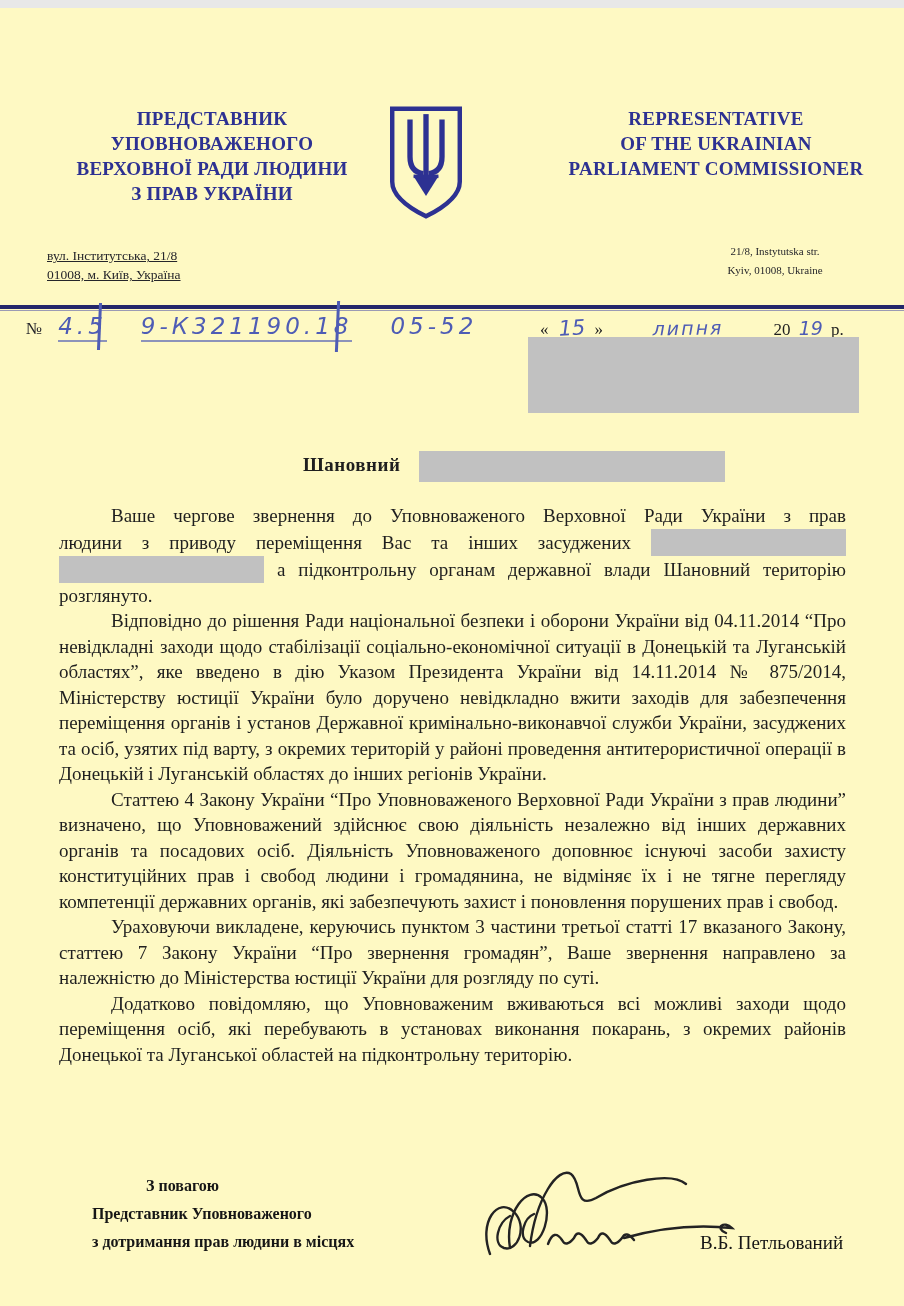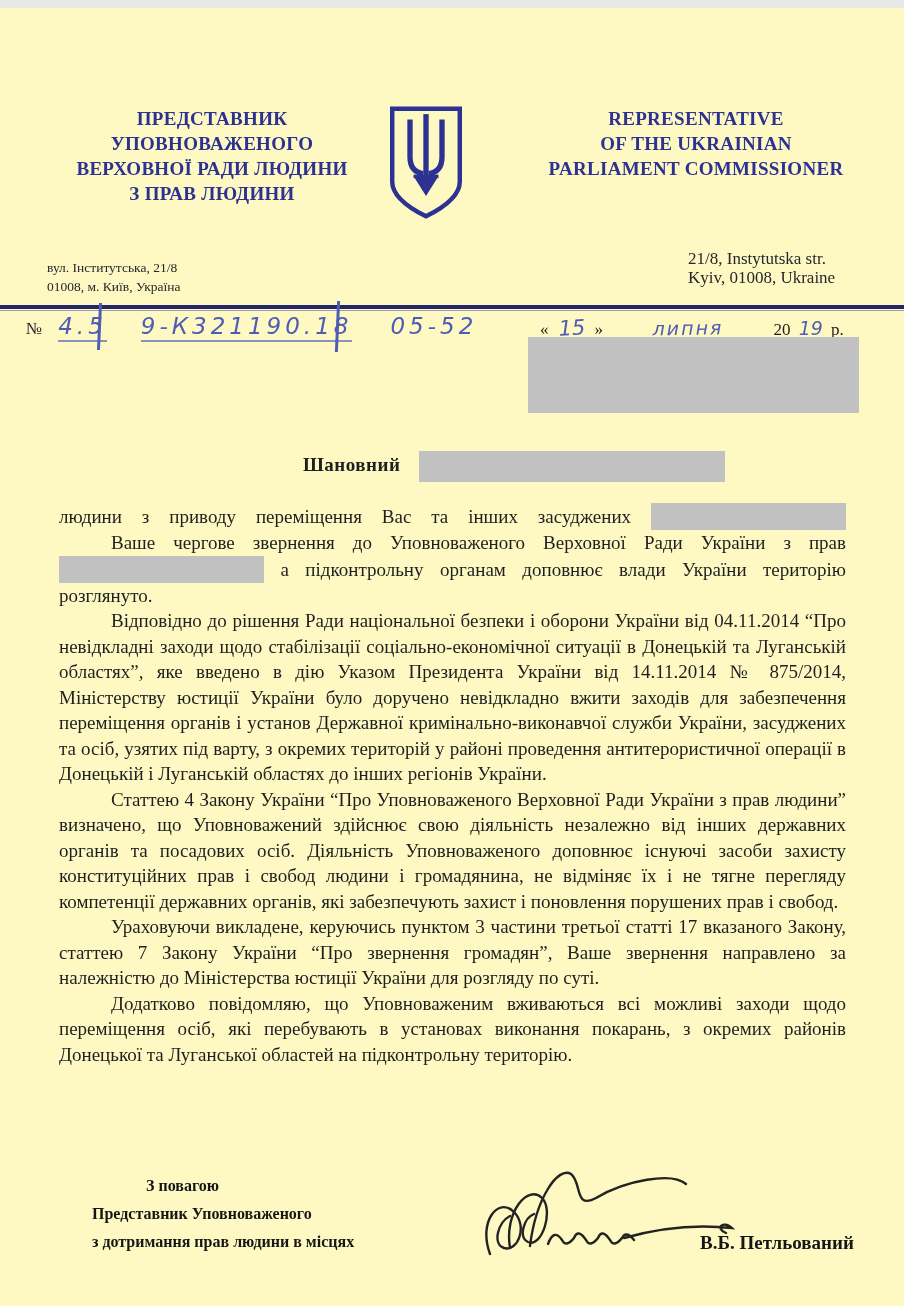--- a/index.html
+++ b/index.html
@@ -5,26 +5,26 @@
   html,body{margin:0;padding:0;background:#e8e8e8;}
   .page{
     position:relative;width:904px;height:1306px;margin:8px auto;
     background:#fef9c3;overflow:hidden;
     font-family:"Liberation Serif", serif;color:#1f1f1f;
   }
   .abs{position:absolute;}
   
   .org{font-weight:bold;color:#2d3192;text-align:center;font-size:19px;line-height:25px;letter-spacing:.3px;}
   .org-uk{left:57px;top:98px;width:310px;}
-  .org-en{left:512px;top:98px;width:368px;text-align:center;}
+  .org-en{left:532px;top:98px;width:368px;text-align:center;}
   .emblem{left:386px;top:96px;}
   .addr{font-size:13.5px;line-height:19px;color:#26262b;}
-  .addr-uk{left:47px;top:250px;}
+  .addr-uk{left:47px;top:238px;text-decoration:underline;}
   .contacts{left:272px;top:226px;width:316px;text-align:center;font-size:13.5px;line-height:17.5px;color:#26262b;}
-  .addr-en{left:688px;top:241px;width:174px;text-align:left;font-size:17px;line-height:19px;color:#26262b;}
+  .addr-en{left:688px;top:234px;width:174px;text-align:center;font-size:11px;line-height:19px;color:#26262b;}
   
   .divider{left:0;top:297px;width:904px;height:4px;background:#23276a;}
   .divider-sub{left:0;top:302px;width:904px;height:1px;background:#9b9bb4;}
   
   .hand{font-family:"DejaVu Sans", sans-serif;font-style:italic;color:#4e5cb5;}
   .refline{left:26px;top:305px;white-space:nowrap;}
   .ref-label{font-size:17px;color:#26262b;margin-right:12px;font-family:"Liberation Serif",serif;}
   .seg{font-size:23px;letter-spacing:4px;}
   .seg-u{border-bottom:2px solid rgba(78,92,181,.65);padding-bottom:1px;}
   .seg1{margin-right:30px;}
@@ -48,32 +48,32 @@
   .salut{left:303px;top:446px;font-size:19px;font-weight:bold;letter-spacing:.5px;}
   .body{left:59px;top:495px;width:787px;font-size:19px;line-height:25.5px;text-align:justify;}
   .pline{text-align:justify;}
   .jl{text-align-last:justify;}
   .indent{text-indent:52px;}
   .para{margin:0;text-indent:52px;}
   
   .closing{left:92px;top:1164px;font-weight:bold;font-size:16px;line-height:28px;color:#161616;}
   .closing .first{padding-left:54px;}
   .signature{left:474px;top:1150px;}
-  .signer{left:700px;top:1224px;font-weight:bold;font-size:19px;color:#161616;white-space:nowrap;}
+  .signer{left:700px;top:1224px;font-weight:normal;font-size:19px;color:#161616;white-space:nowrap;}
 </style>
 </head>
 <body>
 
 <div class="page">
 
   <div class="abs org org-uk">
     <div>ПРЕДСТАВНИК</div>
     <div>УПОВНОВАЖЕНОГО</div>
     <div>ВЕРХОВНОЇ РАДИ ЛЮДИНИ</div>
-    <div>З ПРАВ ЛЮДИНИ</div>
+    <div>З ПРАВ УКРАЇНИ</div>
   </div>
 
   <svg class="abs emblem" width="80" height="118" viewBox="0 0 90 130">
     <path d="M7 4 H83 V86 Q83 106 45 125 Q7 106 7 86 Z" fill="none" stroke="#2d3192" stroke-width="5"></path>
     <path d="M27 16 V58 C27 71 34 76 42 77" fill="none" stroke="#2d3192" stroke-width="6"></path>
     <path d="M63 16 V58 C63 71 56 76 48 77" fill="none" stroke="#2d3192" stroke-width="6"></path>
     <path d="M45 10 V80" fill="none" stroke="#2d3192" stroke-width="6"></path>
     <path d="M31 80 L45 102 L59 80 Z" fill="#2d3192"></path>
     <path d="M31 80 H59" stroke="#2d3192" stroke-width="4"></path>
   </svg>
@@ -112,23 +112,23 @@
     <span class="blank d-year hand">19</span>
     <span>р.</span>
   </div>
 
   <div class="abs redact r1"></div>
   <div class="abs redact r2"></div>
 
   <div class="abs salut">Шановний</div>
 
   <div class="abs body">
+    <div class="pline jl indent"><span>Ваше чергове звернення до Уповноваженого Верховної Ради України з прав</span></div>
     <div class="pline jl"><span>людини з приводу переміщення Вас та інших засуджених</span> <span class="redact-inline r3"></span></div>
-    <div class="pline jl indent"><span>Ваше чергове звернення до Уповноваженого Верховної Ради України з прав</span></div>
-    <div class="pline jl"><span class="redact-inline r4"></span> <span>а підконтрольну органам доповнює влади України територію</span></div>
+    <div class="pline jl"><span class="redact-inline r4"></span> <span>а підконтрольну органам державної влади Шановний територію</span></div>
     <div class="pline"><span>розглянуто.</span></div>
     <p class="para">Відповідно до рішення Ради національної безпеки і оборони України від 04.11.2014 “Про невідкладні заходи щодо стабілізації соціально-економічної ситуації в Донецькій та Луганській областях”, яке введено в дію Указом Президента України від 14.11.2014 № 875/2014, Міністерству юстиції України було доручено невідкладно вжити заходів для забезпечення переміщення органів і установ Державної кримінально-виконавчої служби України, засуджених та осіб, узятих під варту, з окремих територій у районі проведення антитерористичної операції в Донецькій і Луганській областях до інших регіонів України.</p>
     <p class="para">Статтею 4 Закону України “Про Уповноваженого Верховної Ради України з прав людини” визначено, що Уповноважений здійснює свою діяльність незалежно від інших державних органів та посадових осіб. Діяльність Уповноваженого доповнює існуючі засоби захисту конституційних прав і свобод людини і громадянина, не відміняє їх і не тягне перегляду компетенції державних органів, які забезпечують захист і поновлення порушених прав і свобод.</p>
     <p class="para">Ураховуючи викладене, керуючись пунктом 3 частини третьої статті 17 вказаного Закону, статтею 7 Закону України “Про звернення громадян”, Ваше звернення направлено за належністю до Міністерства юстиції України для розгляду по суті.</p>
     <p class="para">Додатково повідомляю, що Уповноваженим вживаються всі можливі заходи щодо переміщення осіб, які перебувають в установах виконання покарань, з окремих районів Донецької та Луганської областей на підконтрольну територію.</p>
   </div>
 
   <div class="abs closing">
     <div class="first">З повагою</div>
     <div>Представник Уповноваженого</div>

